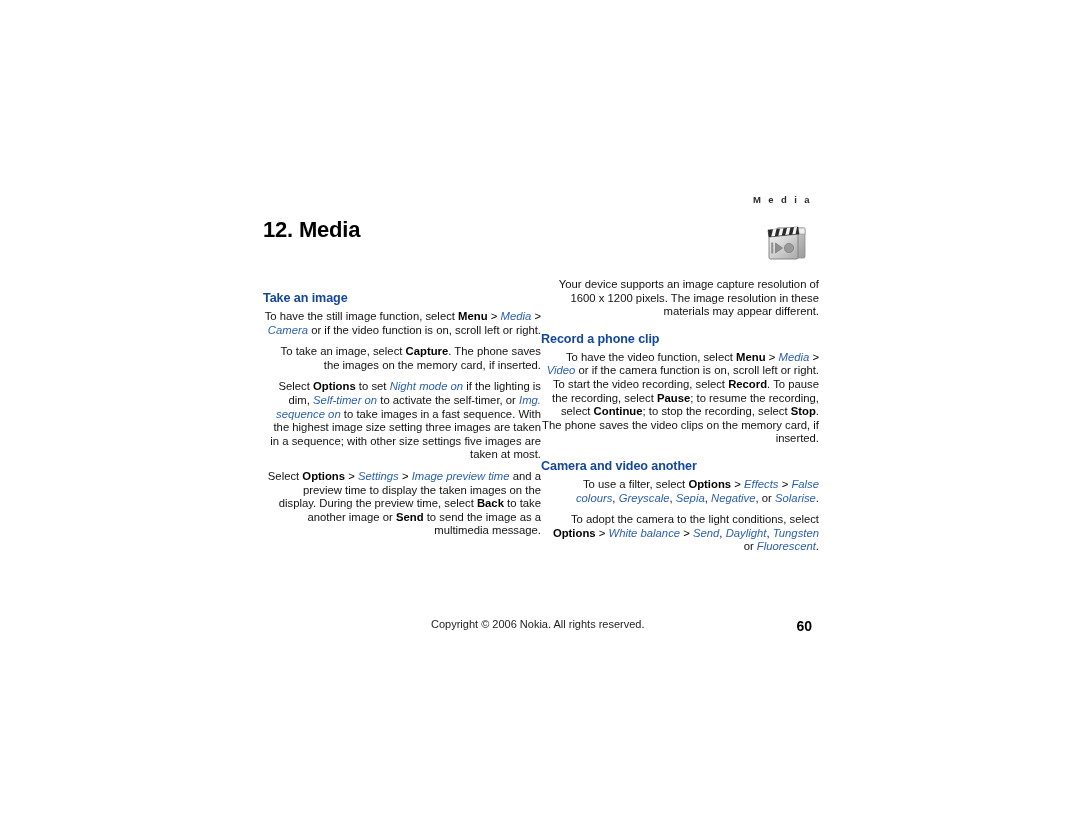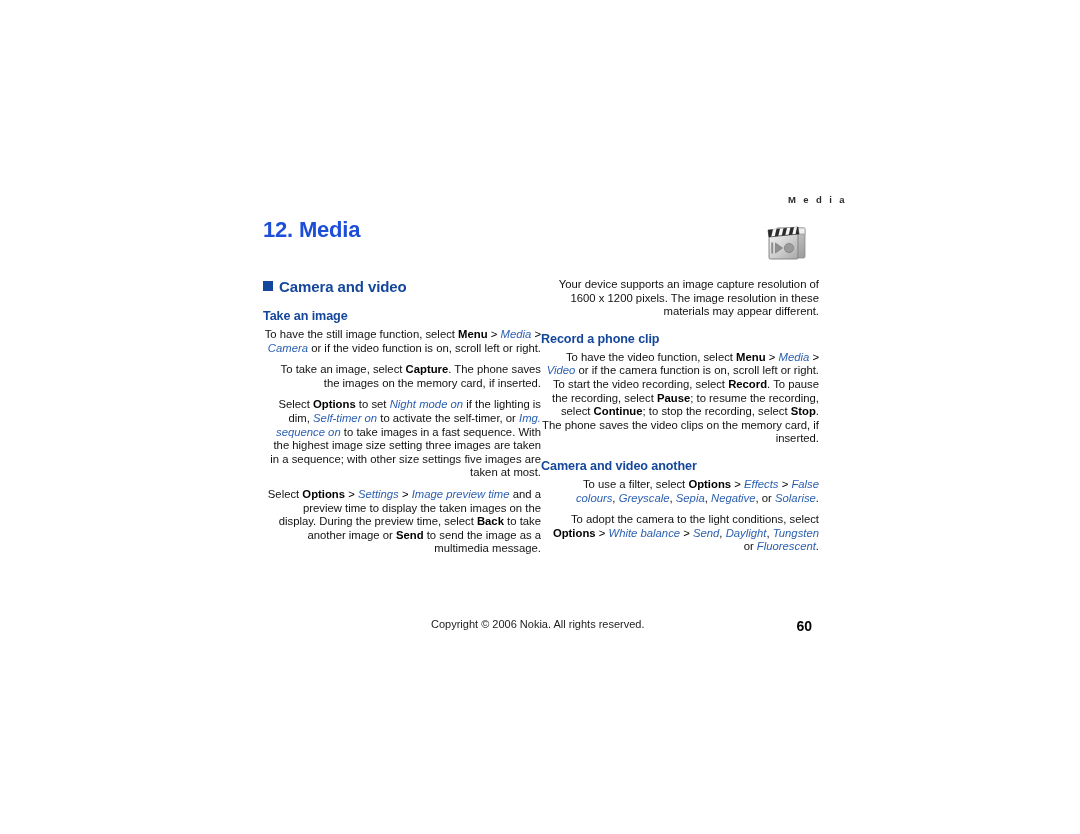--- a/index.html
+++ b/index.html
@@ -26,31 +26,30 @@
   .running-head {
     position: absolute;
     left: 0;
     top: 194px;
     width: 812px;
     text-align: right;
     font-size: 9.5px;
     font-weight: bold;
     letter-spacing: 2.4px;
     color: #2b2b2b;
-    padding-left: 35px;
   }
 
   
   .chapter-title {
     position: absolute;
     left: 263px;
     top: 217px;
     font-size: 22px;
     font-weight: bold;
-    color: #1d4ed8;
+    color: #000000;
     letter-spacing: -0.2px;
   }
 
   
   .media-icon {
     position: absolute;
     left: 765px;
     top: 222px;
     width: 44px;
     height: 42px;
@@ -166,23 +165,20 @@
       <path d="M10.5 21 L10.5 31 L17.5 26 Z" fill="#8f8f8f" stroke="#6e6e6e" stroke-width="0.6"></path>
 
       <circle cx="24" cy="26" r="4.6" fill="#9a9a9a" stroke="#6e6e6e" stroke-width="0.6"></circle>
 
       <rect x="6.2" y="20.5" width="2" height="11" fill="#8f8f8f"></rect>
     </svg>
   </div>
 
   <div class="col col-left">
 
-    <h2 class="section">
-      <span class="bullet"></span><span>Camera and video</span>
-    </h2>
 
 
     <h3 class="subsection">Take an image</h3>
 
     <p class="para">
       <span>To have the still image function, select </span><span class="ui">Menu</span><span class="gt"> &gt; </span><span class="it">Media</span><span class="gt"> &gt; </span><span class="it">Camera</span><span> or if the video function is on, scroll left or right.</span>
     </p>
 
     <p class="para">
       <span>To take an image, select </span><span class="ui">Capture</span><span>. The phone saves the images on the memory card, if inserted.</span>

